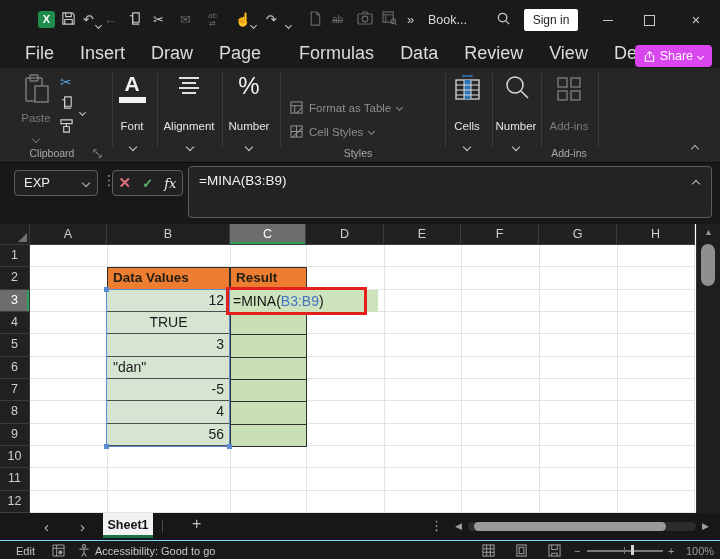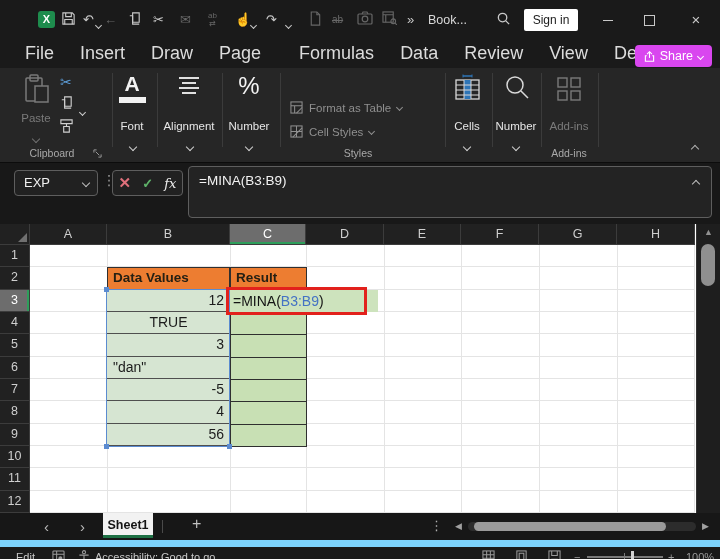--- a/index.html
+++ b/index.html
@@ -112,21 +112,21 @@
   #tabdiv{position:absolute;left:162px;top:7px;width:1px;height:13px;background:#4a4a4a;}
   #addsheet{position:absolute;left:192px;top:2px;color:#c0c0c0;font-size:16px;}
   #tdots{position:absolute;left:430px;top:5px;color:#b0b0b0;font-size:13px;}
   #hleft{position:absolute;left:455px;top:8px;color:#a0a0a0;font-size:9px;}
   #htrack{position:absolute;left:468px;top:9px;width:228px;height:9px;background:#2c2c2c;border-radius:5px;}
   #hthumb{position:absolute;left:6px;top:0;width:192px;height:9px;background:#9a9a9a;border-radius:5px;}
   #hright{position:absolute;left:702px;top:8px;color:#a0a0a0;font-size:9px;}
 
   
   #statusbar{position:absolute;top:540px;left:0;width:720px;height:19px;background:#1a1a1a;
-             border-top:7px solid #7dd3fc;box-sizing:border-box;font-size:11px;color:#c9c9c9;}
+             border-top:1px solid #7dd3fc;box-sizing:border-box;font-size:11px;color:#c9c9c9;}
   .sitem{position:absolute;top:3px;line-height:14px;}
   .sicon{position:absolute;top:3px;color:#9a9a9a;}
   #zoom-track{position:absolute;left:587px;top:9px;width:76px;height:2px;background:#7a7a7a;}
   #zoom-tick{position:absolute;left:624px;top:6px;width:1px;height:7px;background:#7a7a7a;}
   #zoom-thumb{position:absolute;left:631px;top:4px;width:3px;height:10px;background:#d4d4d4;}
 </style>
 </head>
 <body>
 
 <div id="app">

